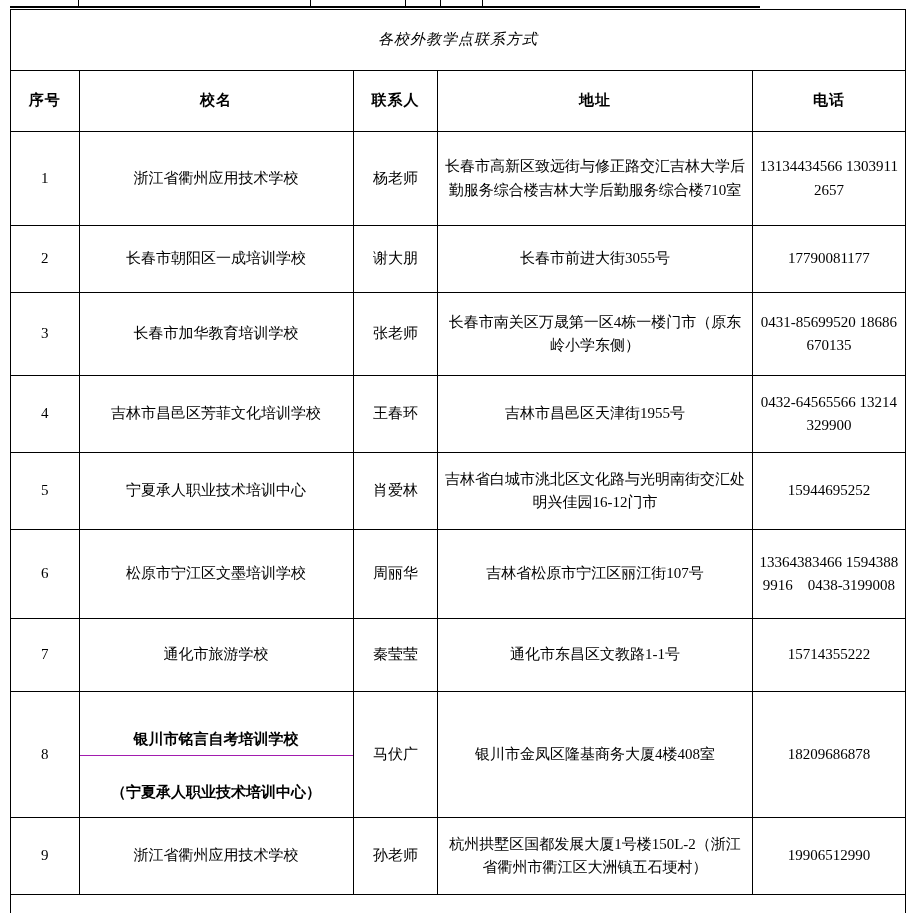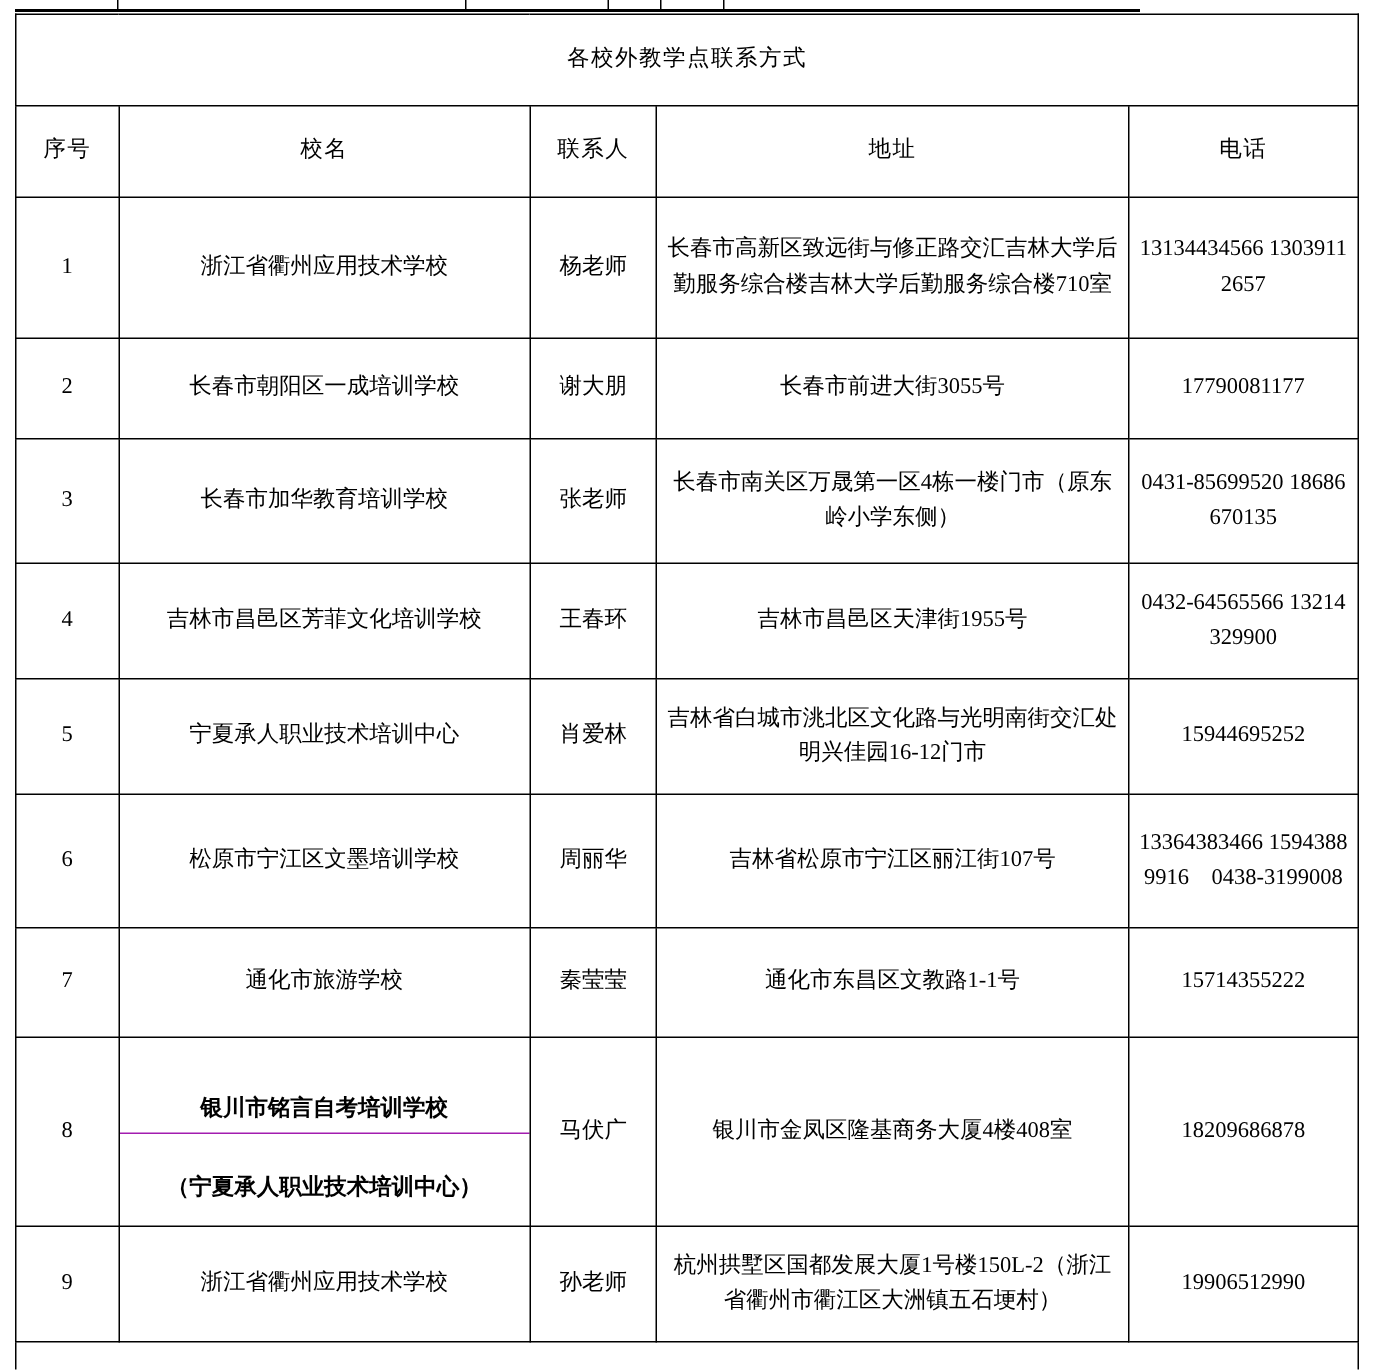--- a/index.html
+++ b/index.html
@@ -50,25 +50,26 @@
     line-height: 1.55;
     font-size: 15px;
     word-break: break-all;
   }
 
   .title-cell {
     height: 48px;
     font-size: 19px;
     letter-spacing: 1px;
     padding: 6px 4px !important;
+    font-style: italic;
   }
 
   .head-cell {
     height: 52px;
-    font-weight: normal;
+    font-weight: bold;
     font-size: 16px;
     letter-spacing: 1px;
   }
 
   td.c-idx   { width: 68px; }
   td.c-name  { width: 272px; }
   td.c-person{ width: 84px; }
   td.c-addr  { width: 312px; }
   td.c-phone { width: 152px; }
 

